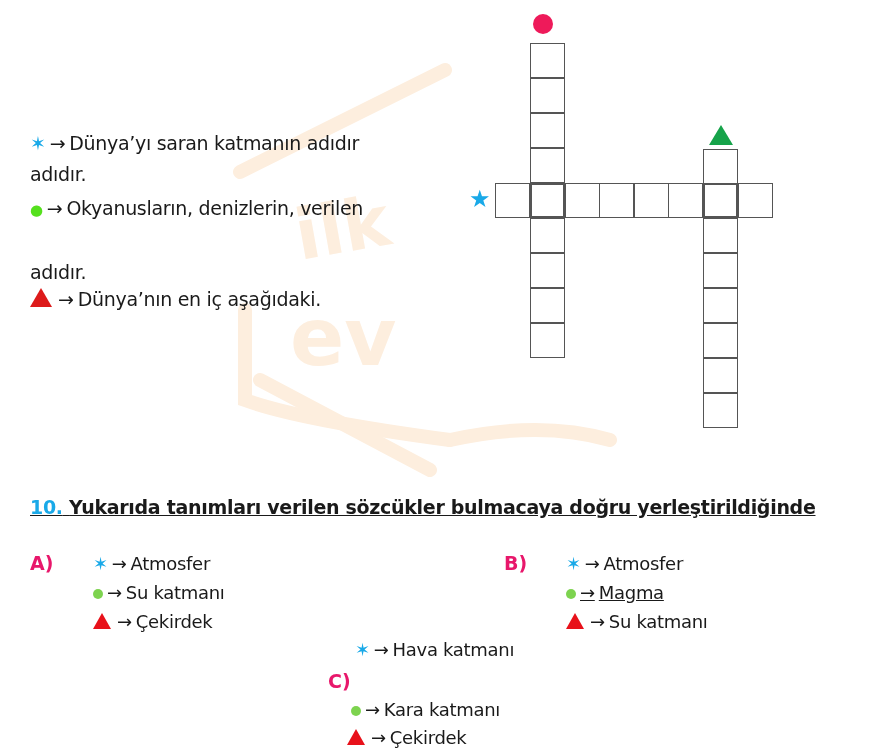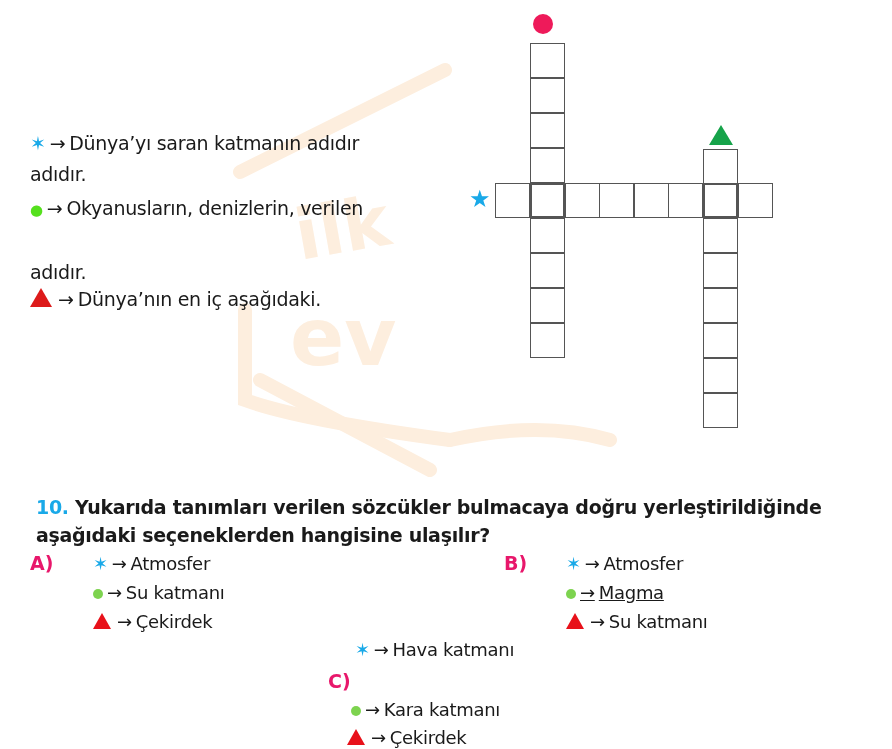--- a/index.html
+++ b/index.html
@@ -6,21 +6,21 @@
   body { width:892px; height:749px; position:relative; overflow:hidden;
          font-family:"DejaVu Sans", sans-serif; color:#1a1a1a; }
   .abs { position:absolute; }
   .watermark { position:absolute; left:0; top:0; pointer-events:none; }
   .clue { position:absolute; left:30px; font-size:19px; line-height:31px; letter-spacing:-0.3px; }
   .cell { position:absolute; width:35px; height:35px; box-sizing:border-box; border:1.5px solid #555; background:transparent; }
   .sym-star { color:#19a9e8; }
   .sym-dot { color:#55e01d; }
   .arrow { margin:0 4px; }
   .qnum { color:#19a9e8; font-weight:bold; }
-  .qtext { position:absolute; left:36px; top:493px; font-size:19px; line-height:28px; font-weight:bold; width:820px; letter-spacing:-0.3px; }
+  .qtext { position:absolute; left:30px; top:493px; font-size:19px; line-height:28px; font-weight:bold; width:820px; letter-spacing:-0.3px;text-decoration:underline; }
   .opt-letter { position:absolute; color:#e8176b; font-weight:bold; font-size:19px; }
   .opt-line { position:absolute; font-size:18px; line-height:28px; white-space:nowrap; letter-spacing:-0.3px; }
   .small-dot { display:inline-block; width:10px; height:10px; border-radius:50%; background:#7dd34f; vertical-align:middle; margin-right:4px; }
   .tri { display:inline-block; width:0; height:0; border-left:9px solid transparent; border-right:9px solid transparent; border-bottom:16px solid #e8111a; vertical-align:-1px; margin-right:2px; }
 </style>
 </head>
 <body>
 
 <svg class="watermark" width="892" height="749" viewBox="0 0 892 749">
   <g fill="none" stroke="#fdeede" stroke-width="14" stroke-linecap="round">
@@ -74,21 +74,20 @@
   <div class="cell" style="left:703px;top:253px;"></div>
   <div class="cell" style="left:703px;top:288px;"></div>
   <div class="cell" style="left:703px;top:323px;"></div>
   <div class="cell" style="left:703px;top:358px;"></div>
   <div class="cell" style="left:703px;top:393px;"></div>
 </div>
 
 <div class="qtext">
   <span class="qnum">10.</span>
   <span>Yukarıda tanımları verilen sözcükler bulmacaya doğru yerleştirildiğinde</span><br>
-  <span>aşağıdaki seçeneklerden hangisine ulaşılır?</span>
 </div>
 
 <div>
   <div class="opt-letter" style="left:30px;top:552px;">A)</div>
   <div class="opt-line" style="left:93px;top:550px;">
     <span class="sym-star">✶</span><span class="arrow">→</span><span>Atmosfer</span>
   </div>
   <div class="opt-line" style="left:93px;top:579px;">
     <span class="small-dot"></span><span class="arrow" style="margin-left:0;">→</span><span>Su katmanı</span>
   </div>

